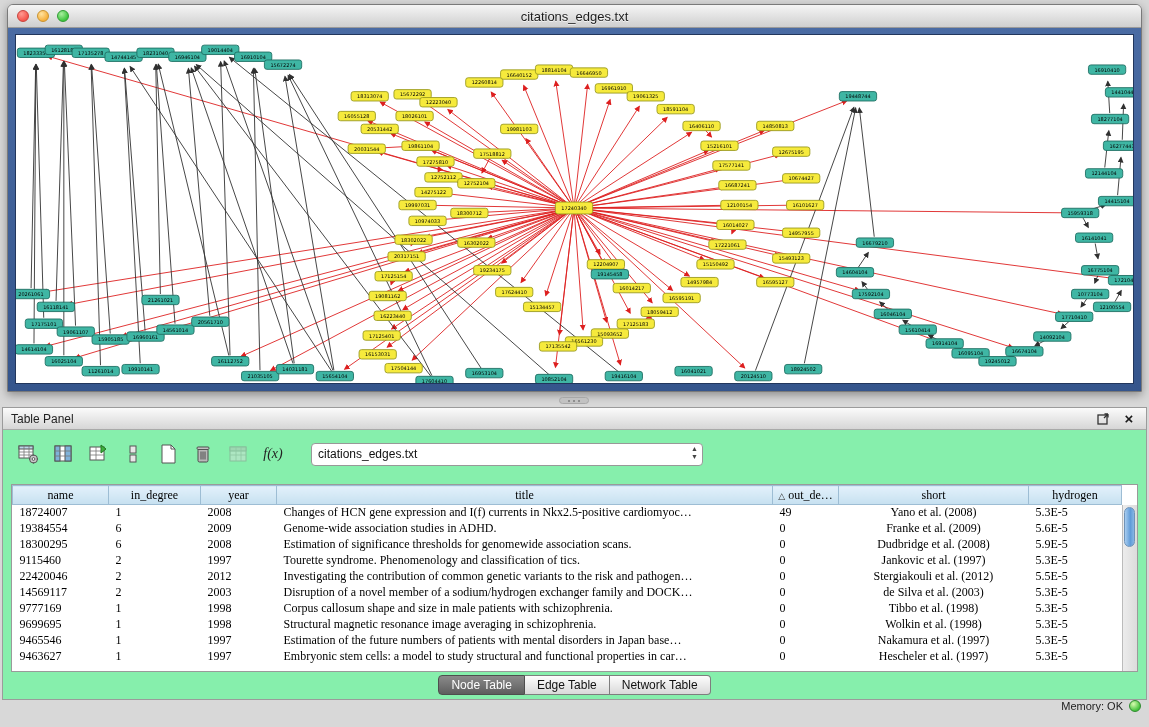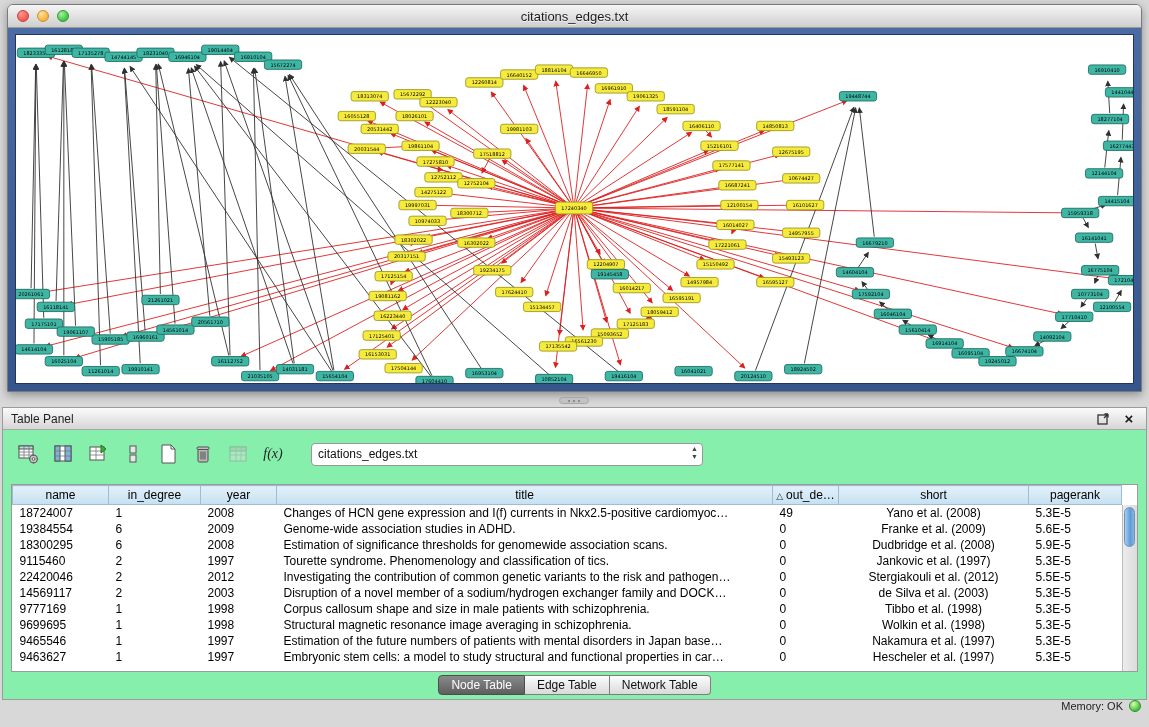--- a/index.html
+++ b/index.html
@@ -44,21 +44,21 @@
   .toolbar { height:48px; display:flex; align-items:center; padding-left:12px; gap:9px; }
   .tb-icon { width:26px; height:26px; display:flex; align-items:center; justify-content:center; }
   .fx-label { font-style:italic; font-size:14px; color:#222; font-family:"Liberation Serif",serif; }
   .tb-dropdown { margin-left:16px; width:392px; height:23px; background:#fff;
     border:1px solid #989898; border-radius:4px; display:flex; align-items:center;
     padding:0 6px; font-size:12px; color:#111; position:relative; }
   .dd-arrows { position:absolute; right:4px; top:1px; display:flex; flex-direction:column;
     align-items:center; line-height:8px; font-size:7px; color:#444; }
 
   .table-wrap { position:absolute; left:8px; right:8px; top:76px; bottom:27px;
-    background:#fff; border:1px solid #9a9a9a; overflow:hidden; }
+    background:#fff; border:1px solid #9a9a9a; overflow:hidden;font-family:Liberation Serif, serif; }
   table.data { border-collapse:collapse; table-layout:fixed; width:calc(100% - 15px);
     font-size:12px; color:#000; }
   table.data col.c1{width:96px} table.data col.c2{width:92px} table.data col.c3{width:76px}
   table.data col.c4{width:496px} table.data col.c5{width:66px} table.data col.c6{width:190px}
   table.data th { height:19px; font-weight:normal; text-align:center;
     background:linear-gradient(#e3f1fb,#c6e0f0); border:1px solid #9dbdd4; font-size:12px;
     overflow:hidden; white-space:nowrap; }
   table.data td { height:16px; padding:0 7px; white-space:nowrap; overflow:hidden;
     border:none; }
   table.data td:nth-child(6) { text-align:center; }
@@ -820,21 +820,21 @@
           <col>
       </colgroup>
       <thead>
           <tr>
             <th>name</th>
             <th>in_degree</th>
             <th>year</th>
             <th>title</th>
             <th><span class="sort">△</span>out_de…</th>
             <th>short</th>
-            <th>pagerank</th>
+            <th>hydrogen</th>
           </tr>
         </thead>
       <tbody>
           <tr>
             <td>18724007</td>
             <td>1</td>
             <td>2008</td>
             <td>Changes of HCN gene expression and I(f) currents in Nkx2.5-positive cardiomyoc…</td>
             <td>49</td>
             <td>Yano et al. (2008)</td>

